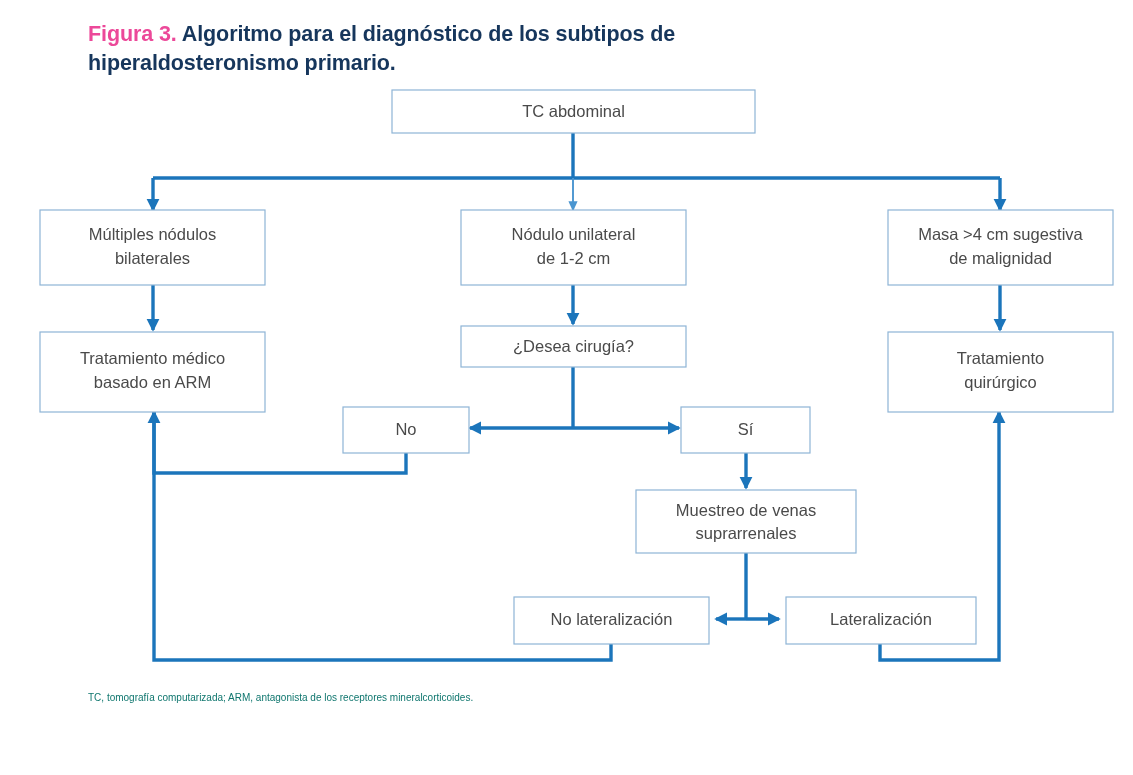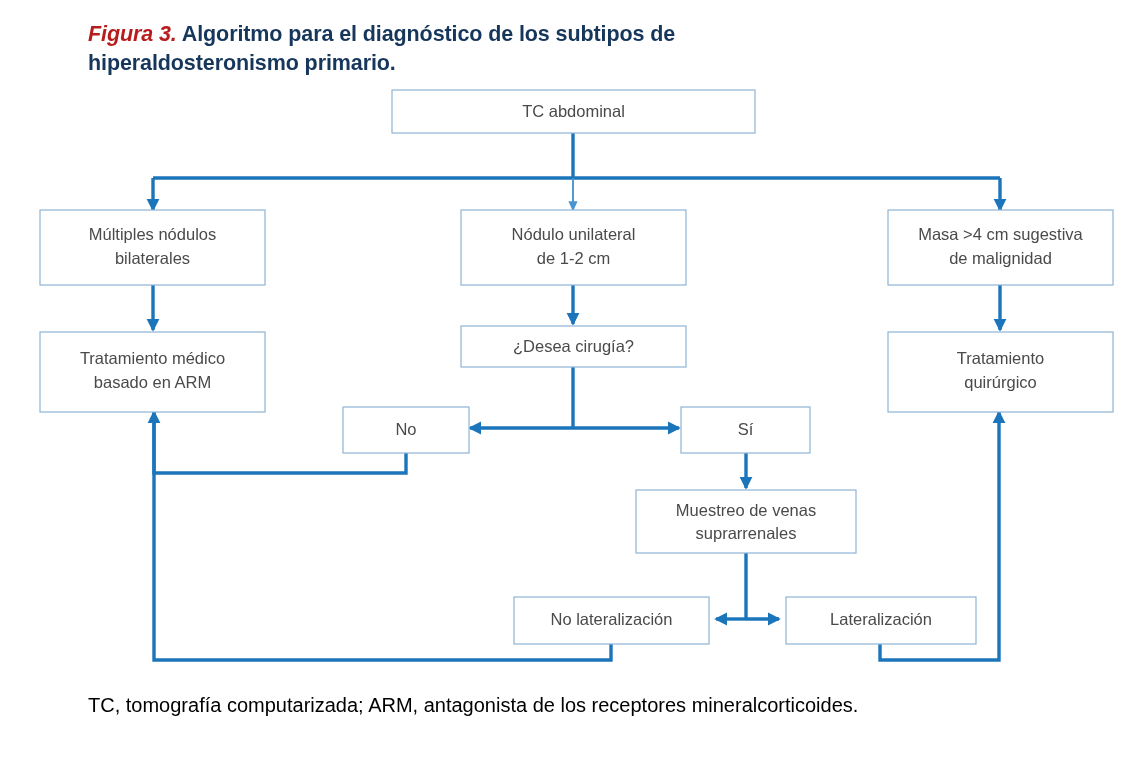--- a/index.html
+++ b/index.html
@@ -27,22 +27,21 @@
     left: 88px;
     top: 20px;
     width: 800px;
     font-size: 21.5px;
     font-weight: bold;
     line-height: 1.35;
     color: #16365c;
     letter-spacing: -0.1px;
   }
   .fig-title .fig-num {
-    color: #b91c1c;
-    font-style: italic;
+    color: #ec4899;
   }
 
   
   #flow-svg {
     position: absolute;
     left: 0;
     top: 82px;
     width: 1133px;
     height: 600px;
     display: block;
@@ -71,23 +70,23 @@
     fill: none;
     stroke-width: 1.9;
   }
 
   
   .fig-notes {
     position: absolute;
     left: 88px;
     top: 690px;
     width: 980px;
-    font-size: 20px;
+    font-size: 10px;
     line-height: 1.55;
-    color: #000000;
+    color: #0f766e;
   }
   .fig-notes p {
     margin: 0;
   }
 </style>
 </head>
 <body>
 
 <div id="figure-root">
 

